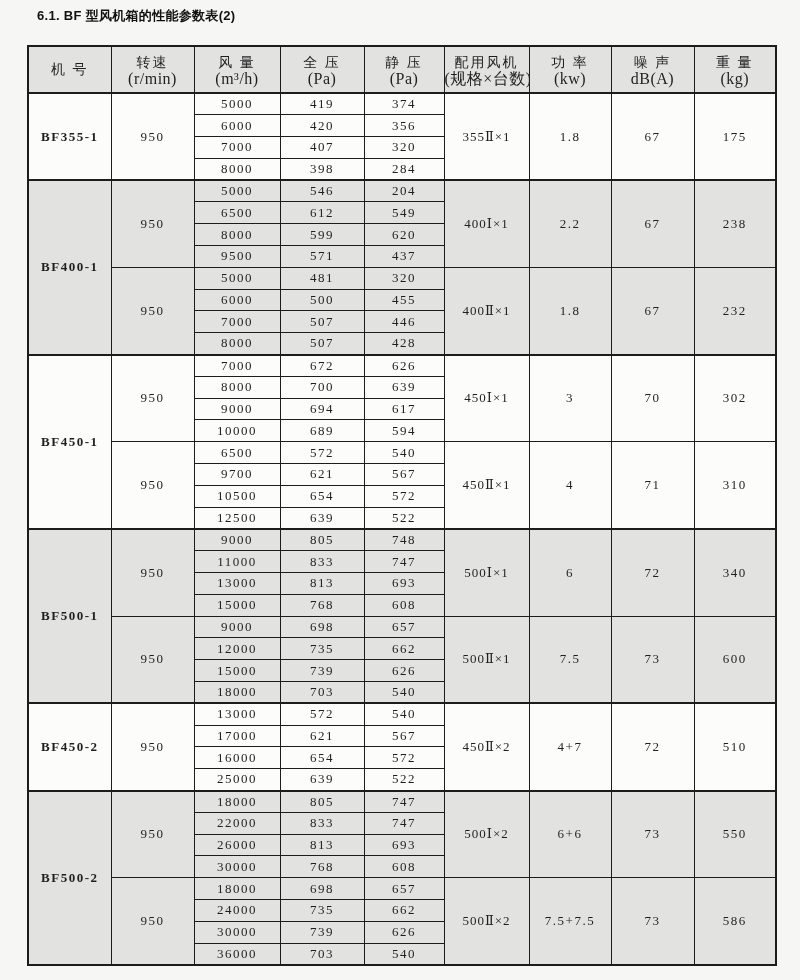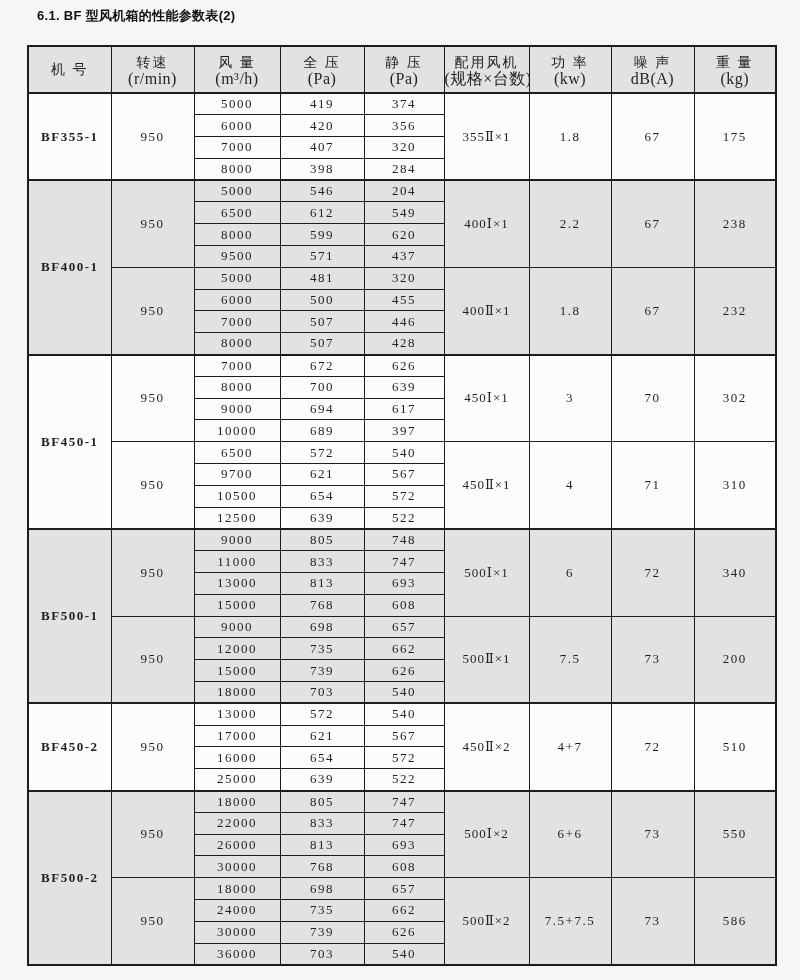--- a/index.html
+++ b/index.html
@@ -209,21 +209,21 @@
         <td class="num">639</td>
       </tr>
       <tr class="plain">
         <td class="num">9000</td>
         <td class="num">694</td>
         <td class="num">617</td>
       </tr>
       <tr class="plain">
         <td class="num">10000</td>
         <td class="num">689</td>
-        <td class="num">397</td>
+        <td class="num">594</td>
       </tr>
       <tr class="plain">
         <td rowspan="4" class="num">950</td>
         <td class="num">6500</td>
         <td class="num">572</td>
         <td class="num">540</td>
         <td rowspan="4">450Ⅱ×1</td>
         <td rowspan="4" class="num">4</td>
         <td rowspan="4" class="num">71</td>
         <td rowspan="4" class="num">310</td>
@@ -270,21 +270,21 @@
         <td class="num">608</td>
       </tr>
       <tr class="shaded">
         <td rowspan="4" class="num">950</td>
         <td class="num">9000</td>
         <td class="num">698</td>
         <td class="num">657</td>
         <td rowspan="4">500Ⅱ×1</td>
         <td rowspan="4" class="num">7.5</td>
         <td rowspan="4" class="num">73</td>
-        <td rowspan="4" class="num">200</td>
+        <td rowspan="4" class="num">600</td>
       </tr>
       <tr class="shaded">
         <td class="num">12000</td>
         <td class="num">735</td>
         <td class="num">662</td>
       </tr>
       <tr class="shaded">
         <td class="num">15000</td>
         <td class="num">739</td>
         <td class="num">626</td>

